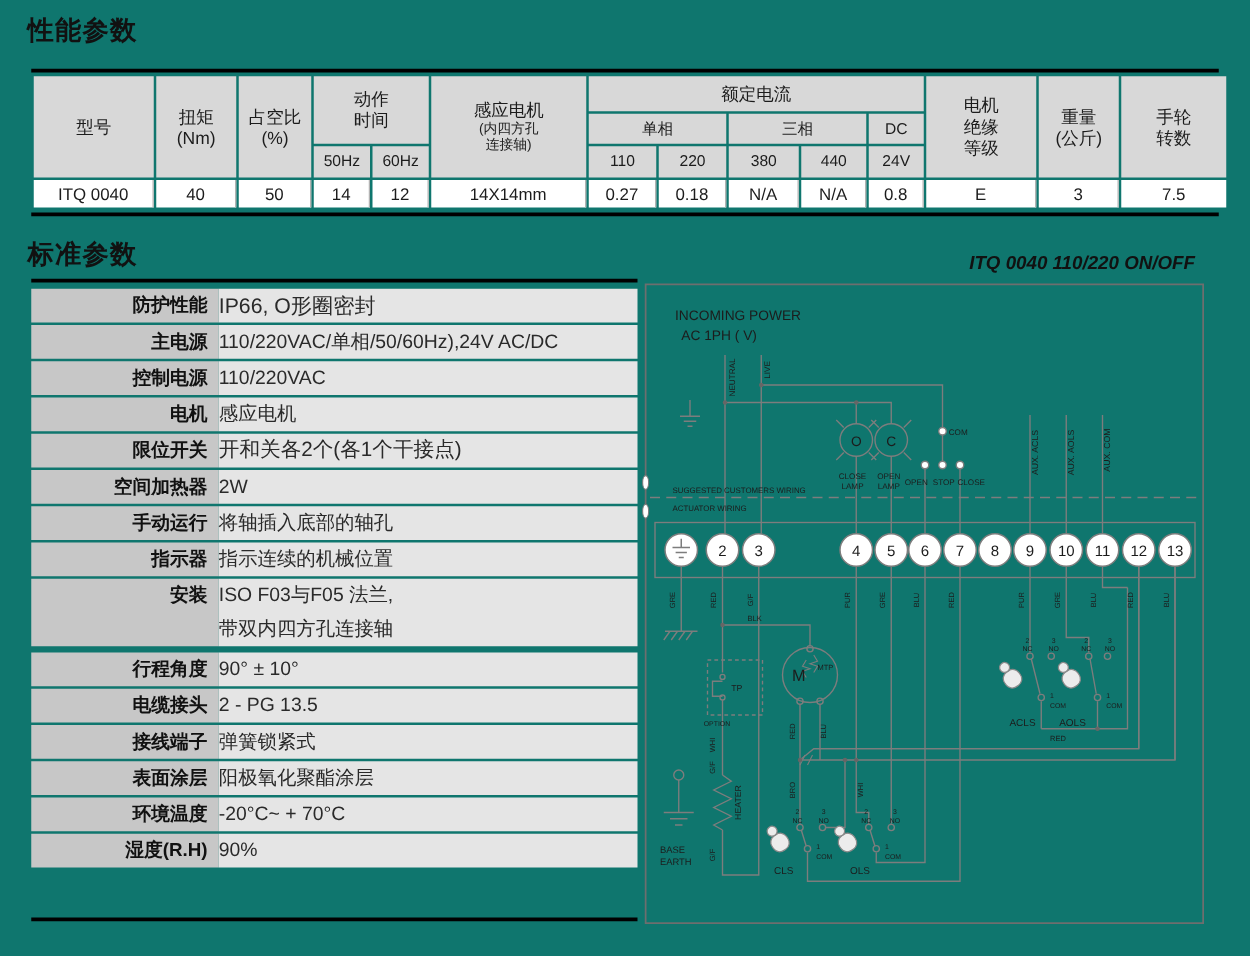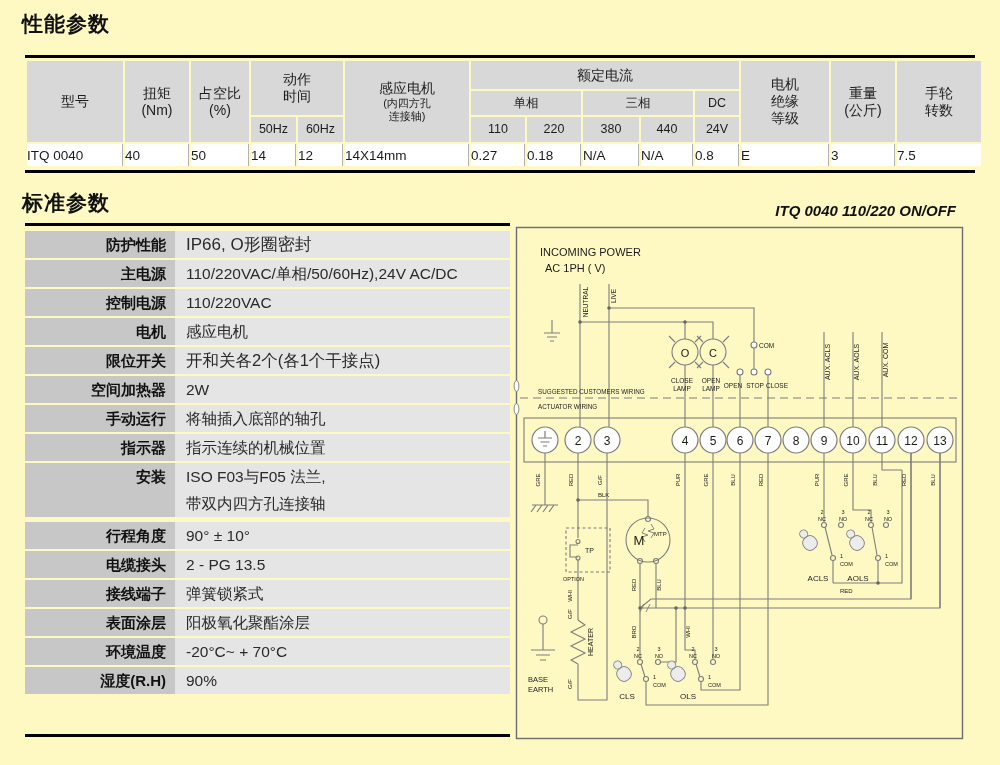--- a/index.html
+++ b/index.html
@@ -1,36 +1,36 @@
 <!DOCTYPE html>
 <html><head>
 <meta charset="utf-8">
 <style>
   html,body{margin:0;padding:0;background:#fff;}
-  #page{position:relative;width:1000px;height:765px;background:#fef9c3;overflow:hidden;
+  #page{position:relative;width:1000px;height:765px;background:#0f766e;overflow:hidden;
         font-family:"Liberation Sans","DejaVu Sans",sans-serif;color:#1c1c1c;}
   .sec-title{position:absolute;left:22px;font-size:21px;font-weight:bold;color:#111;letter-spacing:1px;}
   
   #perf-wrap{position:absolute;left:25px;top:55px;width:950px;border-top:3px solid #000;border-bottom:3px solid #000;padding:1px 0 2px 0;}
   #perf-table{width:950px;border-collapse:separate;border-spacing:2px 2px;table-layout:fixed;}
   #perf-table th{background:#d8d8d8;font-weight:normal;text-align:center;vertical-align:middle;
                  font-size:14px;line-height:17px;padding:1px 0;color:#1c1c1c;}
   #perf-table .sub{font-size:12.5px;}
   #perf-table .small-line{font-size:11px;line-height:13px;}
-  #perf-table td{background:#fff;vertical-align:middle;font-size:13.5px;height:22px;padding:0;}
+  #perf-table td{background:#fff;text-align:center;vertical-align:middle;font-size:13.5px;height:22px;padding:0;}
   #perf-table td:not(:last-child){border-right:1px solid #b3b3b3;}
   #perf-table tr.r1 th{height:26px;}
   #perf-table tr.r2 th{height:22px;}
   #perf-table tr.r3 th{height:23px;margin-top:12px;}
   
   #std-wrap{position:absolute;left:25px;top:231px;width:485px;}
   .std-row{display:flex;margin-bottom:2px;}
   .std-row .lbl{width:150px;background:#c7c7c7;font-weight:bold;font-size:15px;text-align:right;
                 padding-right:9px;box-sizing:border-box;line-height:27px;color:#111;}
-  .std-row .val{flex:1;background:#e5e5e5;font-size:15.5px;padding-left:11px;line-height:27px;color:#2a2a2a;}
+  .std-row .val{flex:1;background:#e5e5e5;font-size:15.5px;line-height:27px;color:#2a2a2a;}
   .std-row{height:27px;}
   .std-row.tall{height:54px;}
   .std-row.tall .lbl{line-height:27px;}
   .std-row.gap-before{margin-top:5px;}
   #std-underline{position:absolute;left:25px;top:223px;width:485px;height:3px;background:#000;}
   #std-bottomline{position:absolute;left:25px;top:734px;width:485px;height:2.5px;background:#000;}
   
   #diag-title{position:absolute;right:44px;top:202px;font-size:15px;font-weight:bold;font-style:italic;color:#111;}
   #diag-svg{position:absolute;left:0;top:0;width:1000px;height:765px;}
   #diag-svg text{fill:#1c1c1c;font-family:"Liberation Sans","DejaVu Sans",sans-serif;}

